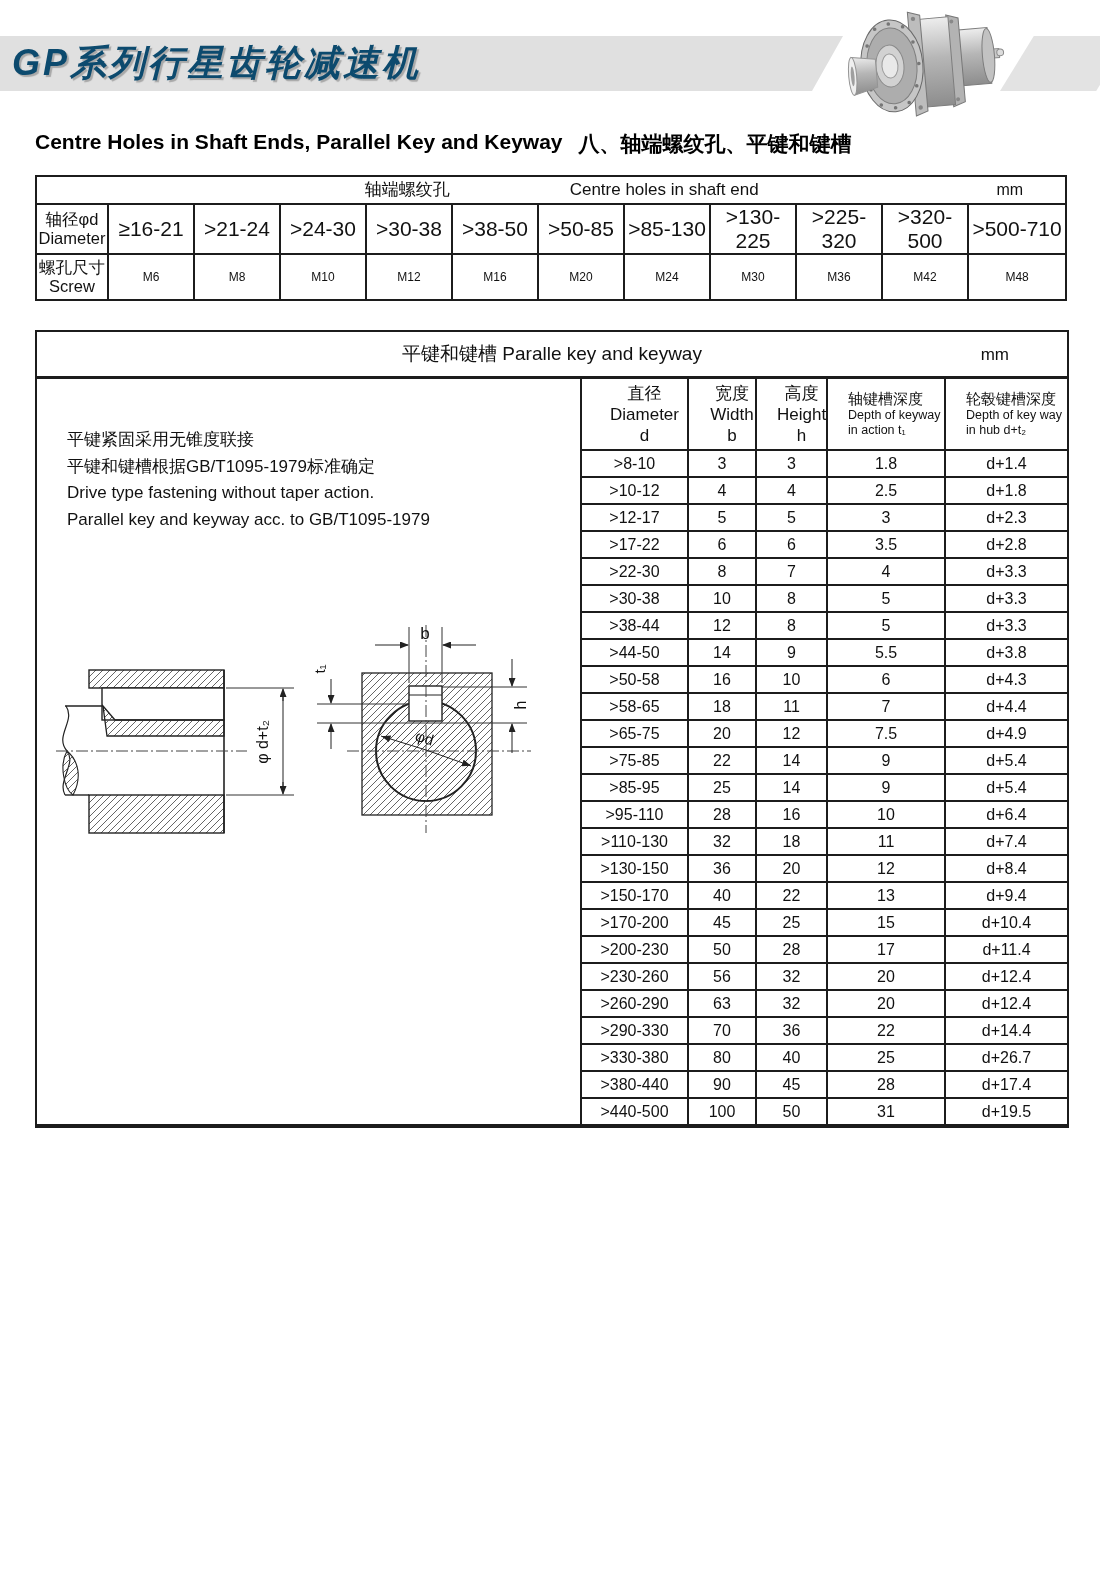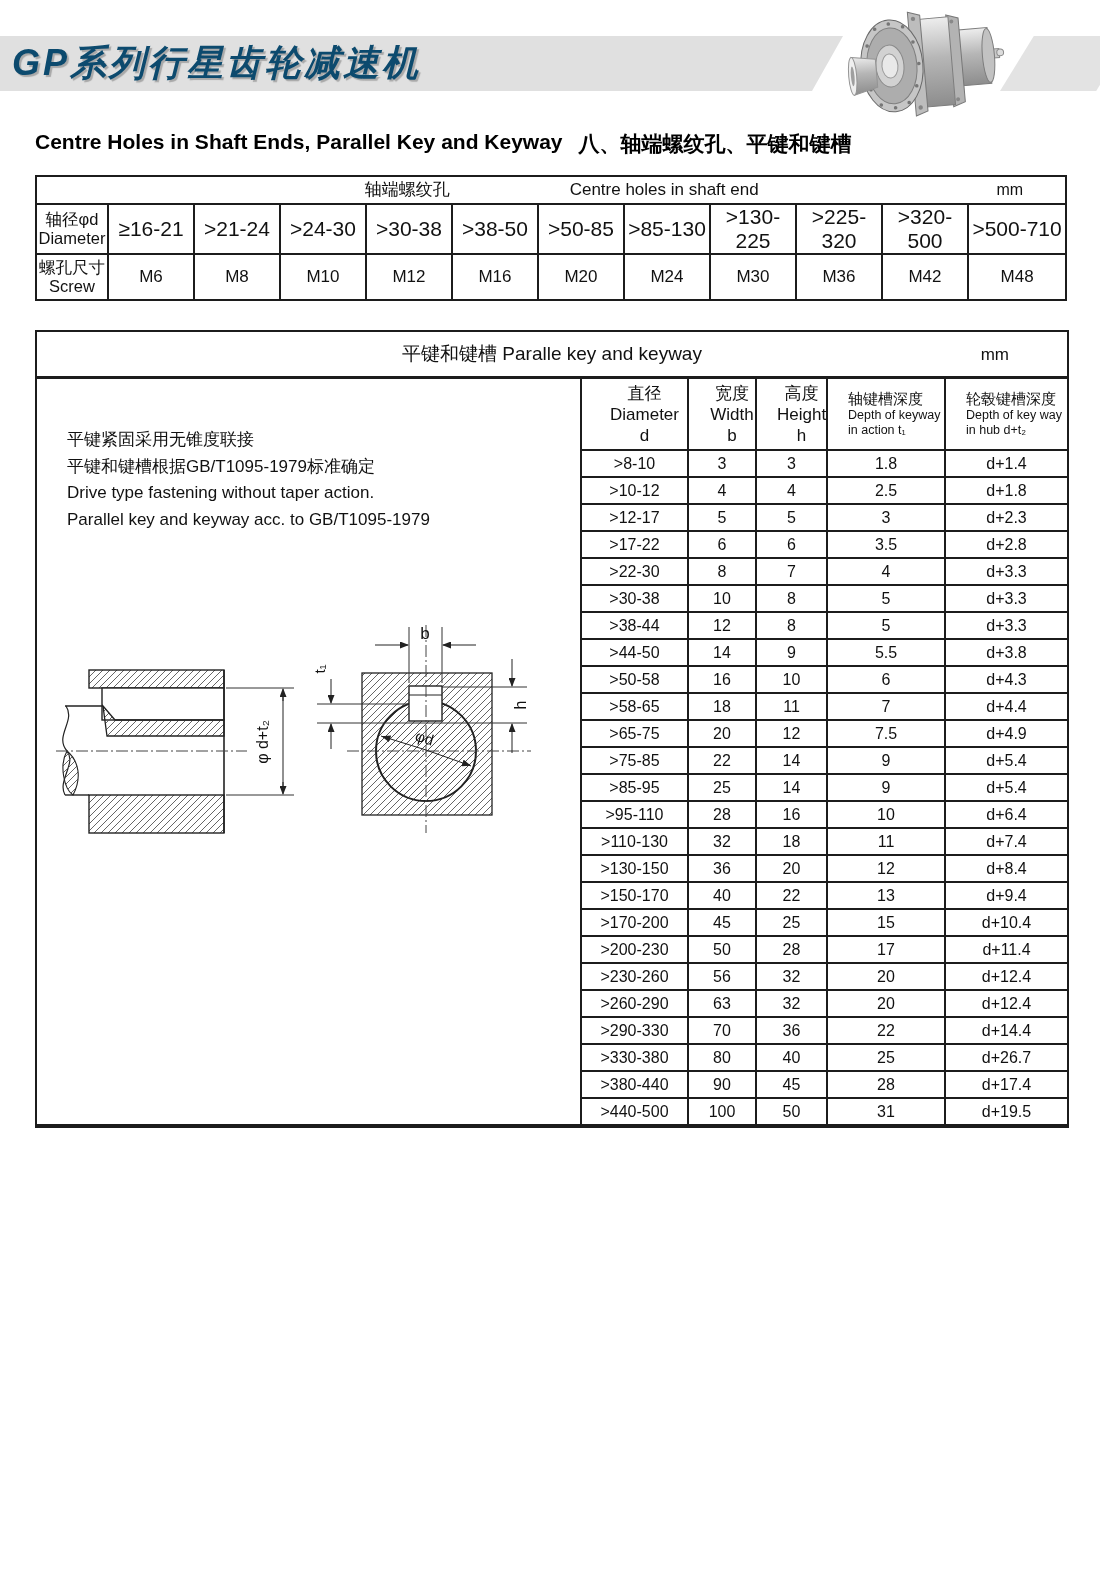--- a/index.html
+++ b/index.html
@@ -33,21 +33,21 @@
   td,th{border:2px solid #1c1c1c;text-align:center;vertical-align:middle;
         font-weight:normal;color:#111;padding:0;overflow:hidden;}
   
   .t1-wrap{position:absolute;left:35px;top:175px;width:962px;}
   .t1-wrap table{width:1030px;}
   .t1-title-row td{height:26px;position:relative;font-size:17px;}
   .t1-title-zh{position:absolute;left:36%;top:0;transform:translateX(-50%);line-height:26px;}
   .t1-title-en{position:absolute;left:61%;top:0;transform:translateX(-50%);line-height:26px;}
   .t1-title-mm{position:absolute;right:42px;top:0;line-height:26px;font-size:16px;}
   .t1-dia-row th,.t1-dia-row td{height:42px;font-size:21px;}
-  .t1-screw-row th,.t1-screw-row td{height:44px;font-size:17px;}
+  .t1-screw-row th,.t1-screw-row td{height:44px;font-size:12px;}
   .t1-wrap th{font-size:16.5px;line-height:19px;}
   
   .t2-wrap{position:absolute;left:35px;top:330px;width:1030px;border:2px solid #1c1c1c;border-bottom-width:4px;}
   .t2-title{position:relative;height:44px;border-bottom:3px solid #1c1c1c;font-size:19px;}
   .t2-title-main{position:absolute;left:50%;top:0;transform:translateX(-50%);line-height:44px;white-space:nowrap;}
   .t2-title-mm{position:absolute;right:58px;top:0;line-height:46px;font-size:17px;}
   .t2-body{display:flex;align-items:stretch;}
   .t2-left{position:relative;width:543px;border-right:2px solid #1c1c1c;flex:none;}
   .t2-notes{position:absolute;left:22px;top:48px;font-size:17px;line-height:26.5px;white-space:nowrap;margin-left:8px;}
   .keyway-table{width:485px;flex:none;}

